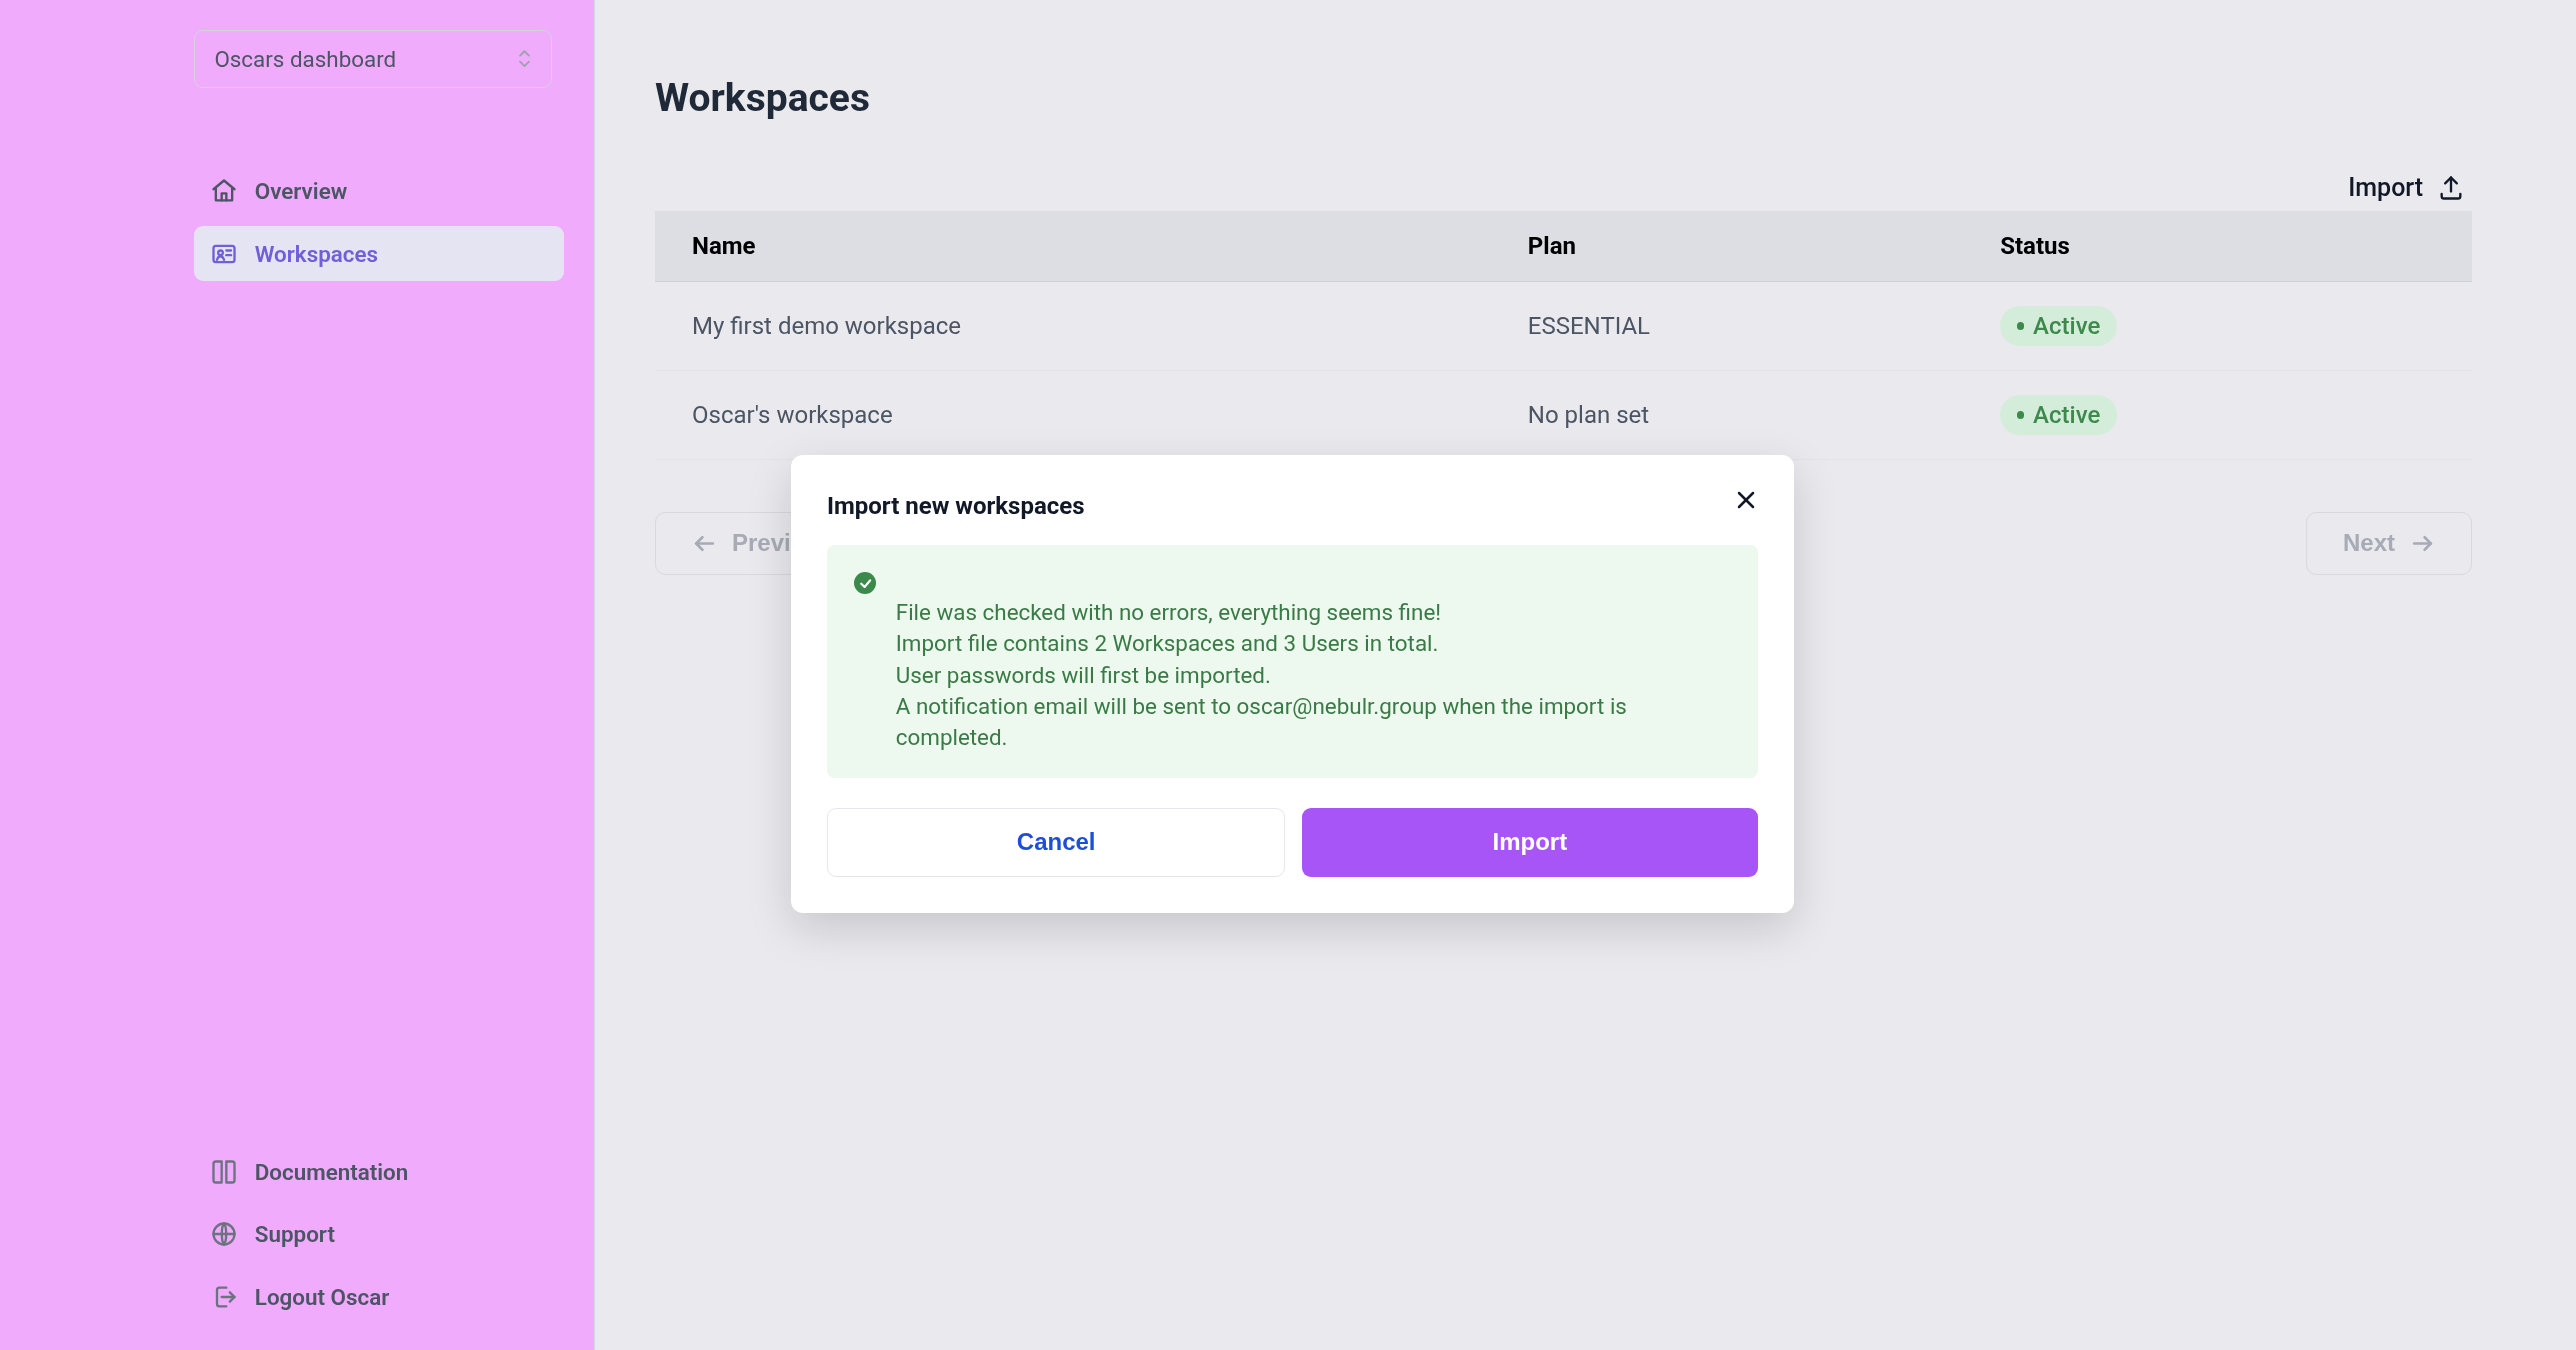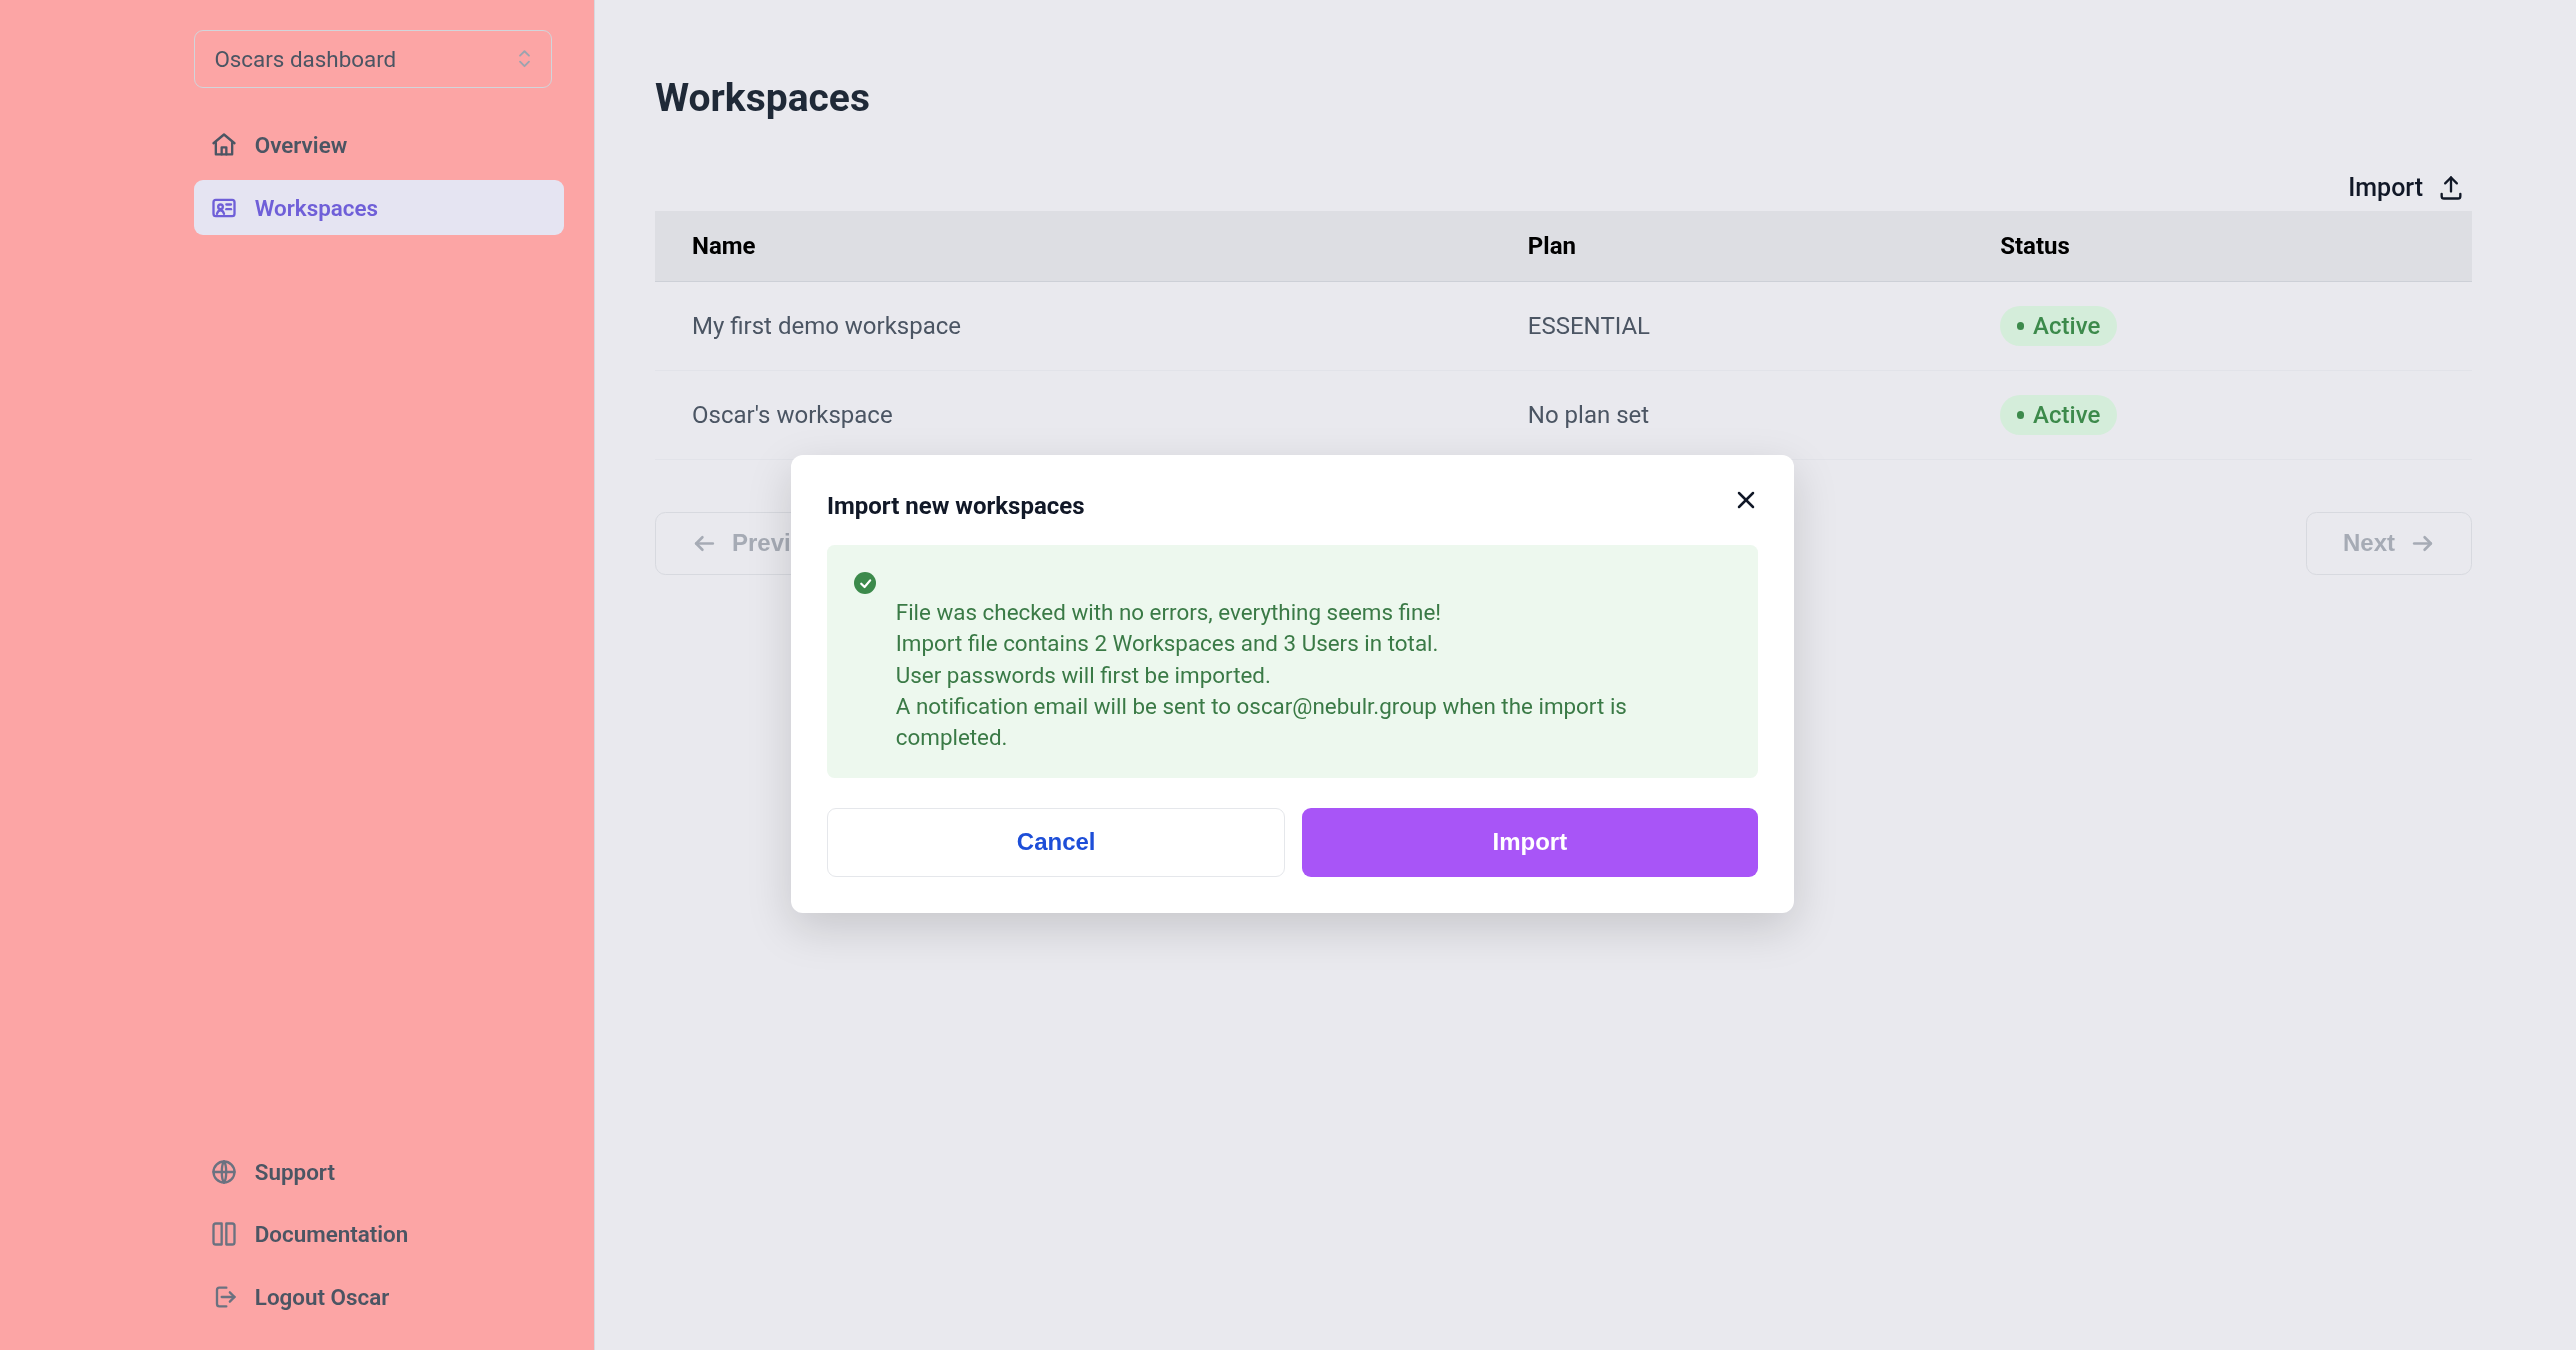--- a/index.html
+++ b/index.html
@@ -12,25 +12,26 @@
       transform-origin: top left;
     }
     .app {
       display: flex;
       width: 100%;
       height: 100%;
     }
     
     .sidebar {
       width: 595px;
-      background: #fca5a5;
+      background: #f0abfc;
       border-right: 1.5px solid #d6d8de;
       display: flex;
       flex-direction: column;
       padding: 30px 30px 30px 194px;
+      gap: 46px;
     }
     .dashboard-select {
       background: #fff0;
       border: 1.5px solid #d1d5db;
       border-radius: 9px;
       padding: 15px 19.4px;
       font-size: 22.4px;
       color: #4b5563;
       display: flex;
       align-items: center;
@@ -279,36 +280,36 @@
             </svg>
         </span>
         <span>Workspaces</span>
       </div>
     </nav>
 
     <div class="sidebar-bottom">
       <div class="bottom-item">
         <span class="icon">
           <svg width="28" height="28" viewBox="0 0 24 24" fill="none" stroke="#6b7280" stroke-width="2" stroke-linecap="round" stroke-linejoin="round">
+              <path d="M3 5a2 2 0 0 1 2-2h5v18H5a2 2 0 0 1-2-2z"></path>
+              <path d="M21 5a2 2 0 0 0-2-2h-5v18h5a2 2 0 0 0 2-2z"></path>
+            </svg>
+        </span>
+        <span>Documentation</span>
+      </div>
+      <div class="bottom-item">
+        <span class="icon">
+          <svg width="28" height="28" viewBox="0 0 24 24" fill="none" stroke="#6b7280" stroke-width="2" stroke-linecap="round" stroke-linejoin="round">
               <circle cx="12" cy="12" r="9"></circle>
               <path d="M3 12h18"></path>
               <path d="M12 3c2.5 3 2.5 15 0 18"></path>
               <path d="M12 3c-2.5 3-2.5 15 0 18"></path>
             </svg>
         </span>
         <span>Support</span>
-      </div>
-      <div class="bottom-item">
-        <span class="icon">
-          <svg width="28" height="28" viewBox="0 0 24 24" fill="none" stroke="#6b7280" stroke-width="2" stroke-linecap="round" stroke-linejoin="round">
-              <path d="M3 5a2 2 0 0 1 2-2h5v18H5a2 2 0 0 1-2-2z"></path>
-              <path d="M21 5a2 2 0 0 0-2-2h-5v18h5a2 2 0 0 0 2-2z"></path>
-            </svg>
-        </span>
-        <span>Documentation</span>
       </div>
       <div class="bottom-item">
         <span class="icon">
           <svg width="28" height="28" viewBox="0 0 24 24" fill="none" stroke="#6b7280" stroke-width="2" stroke-linecap="round" stroke-linejoin="round">
               <path d="M14 4h-6a2 2 0 0 0-2 2v12a2 2 0 0 0 2 2h6"></path>
               <polyline points="17 8 21 12 17 16"></polyline>
               <line x1="21" y1="12" x2="10" y2="12"></line>
             </svg>
         </span>
         <span>Logout Oscar</span>

